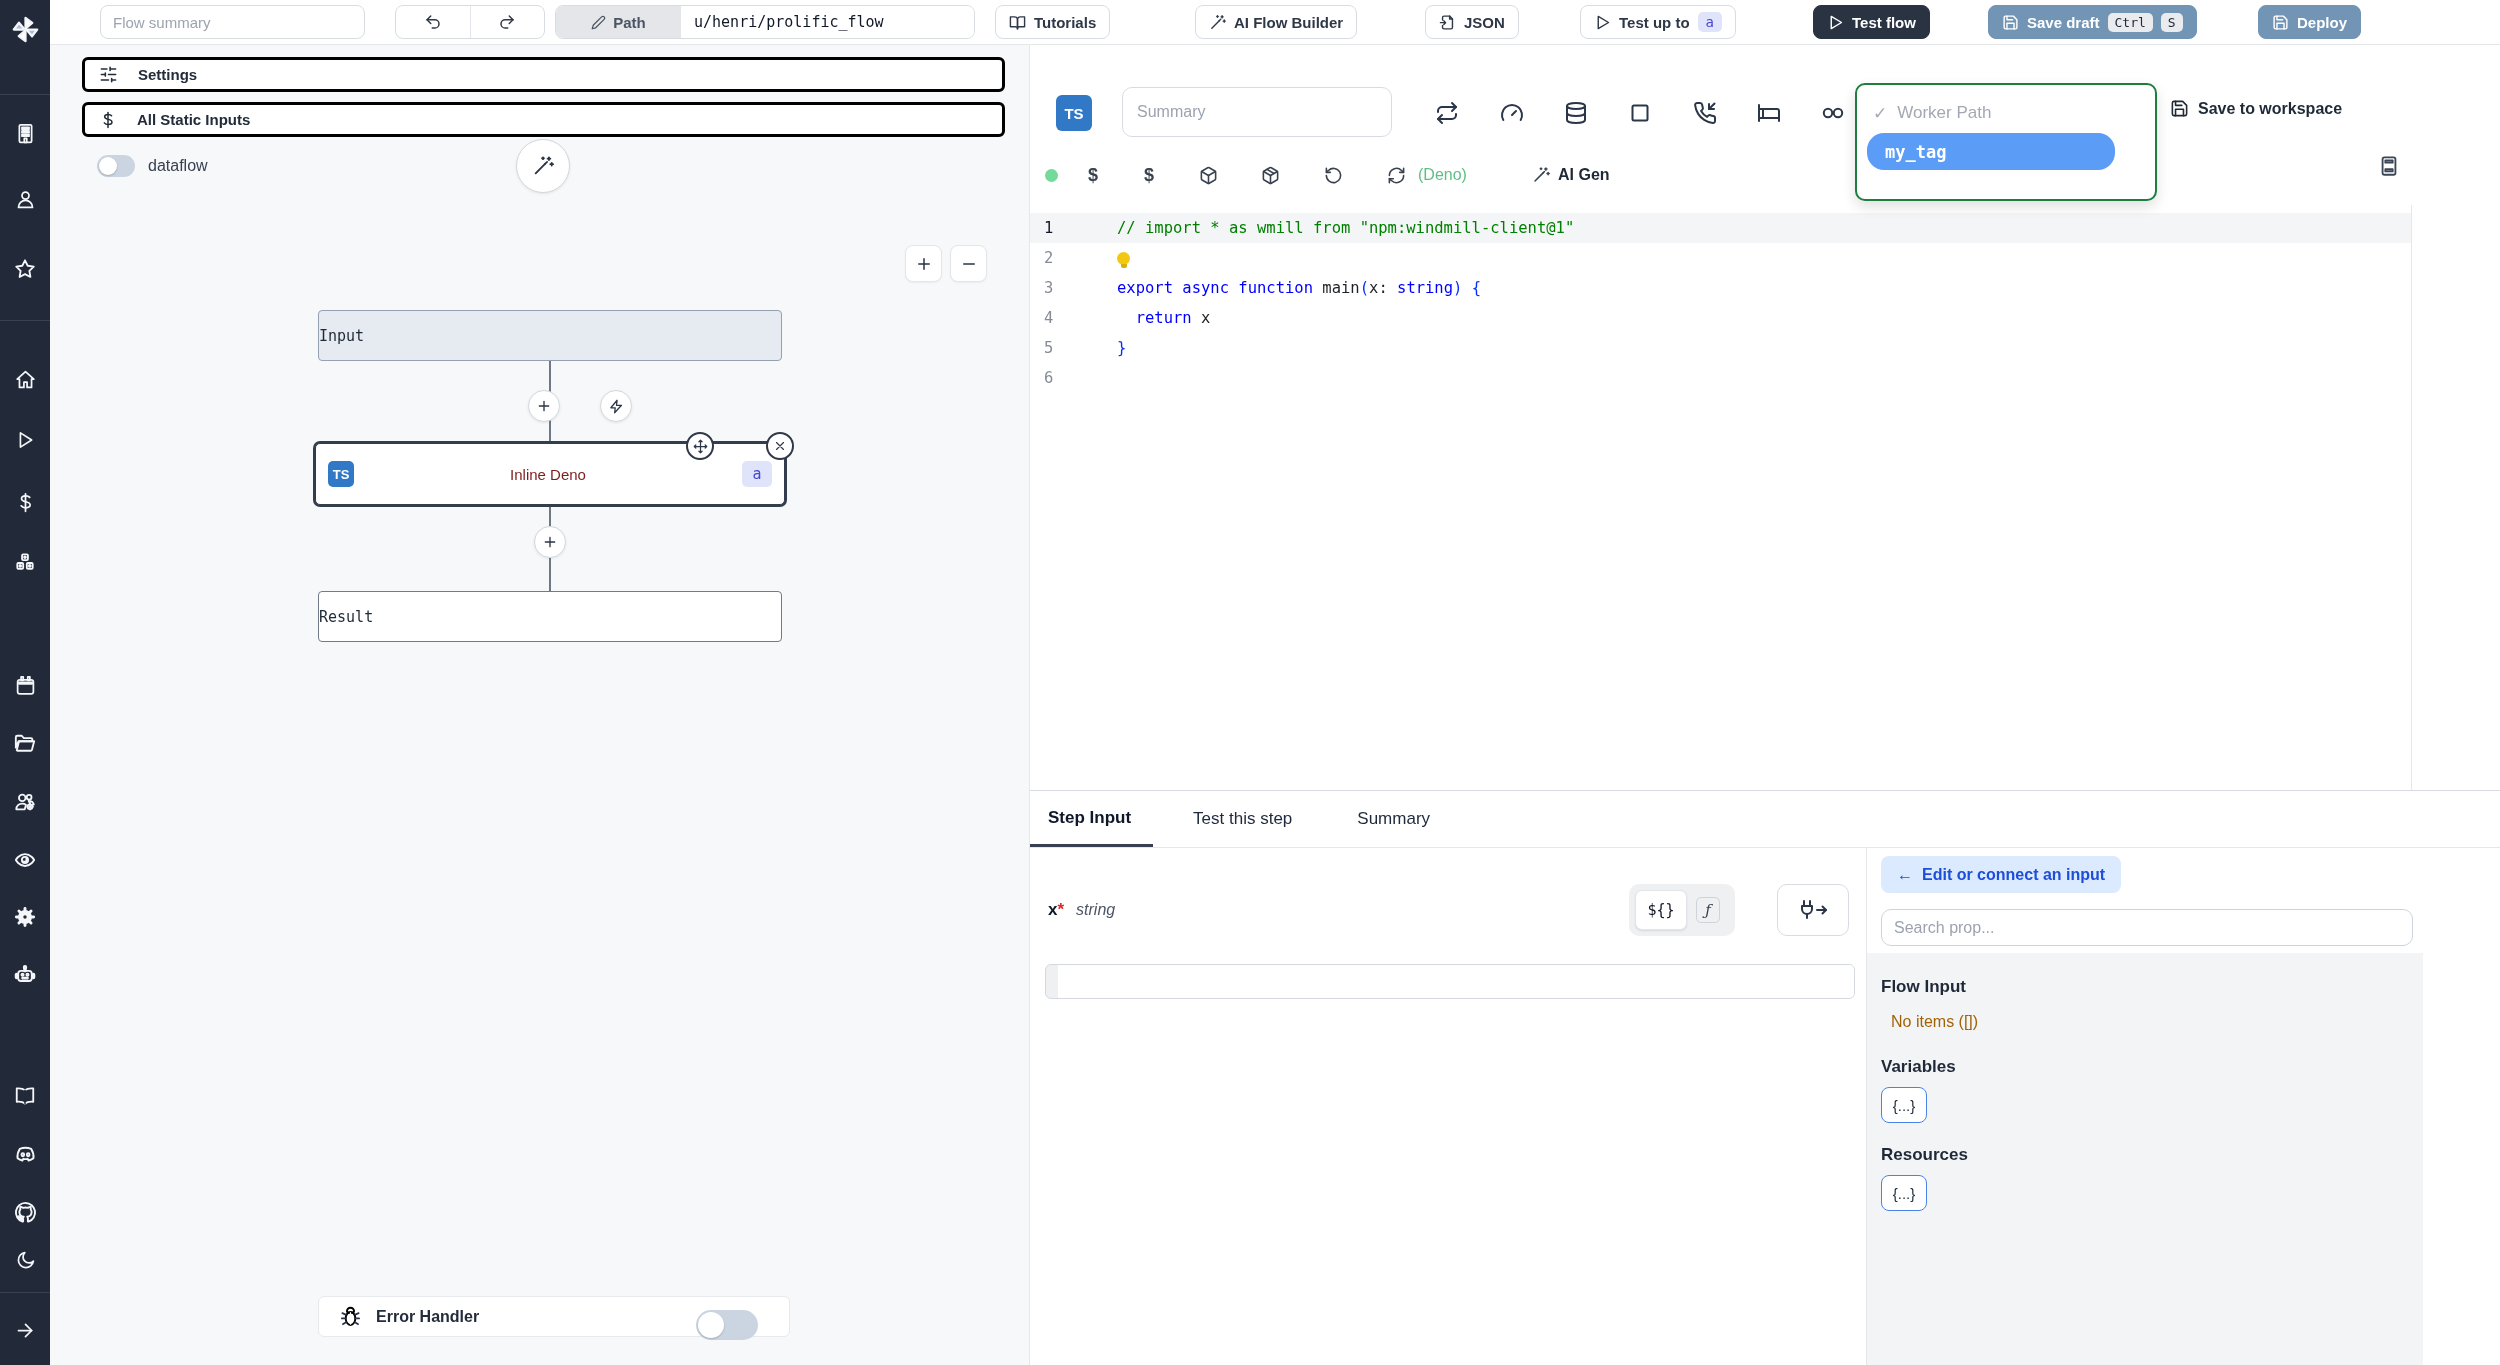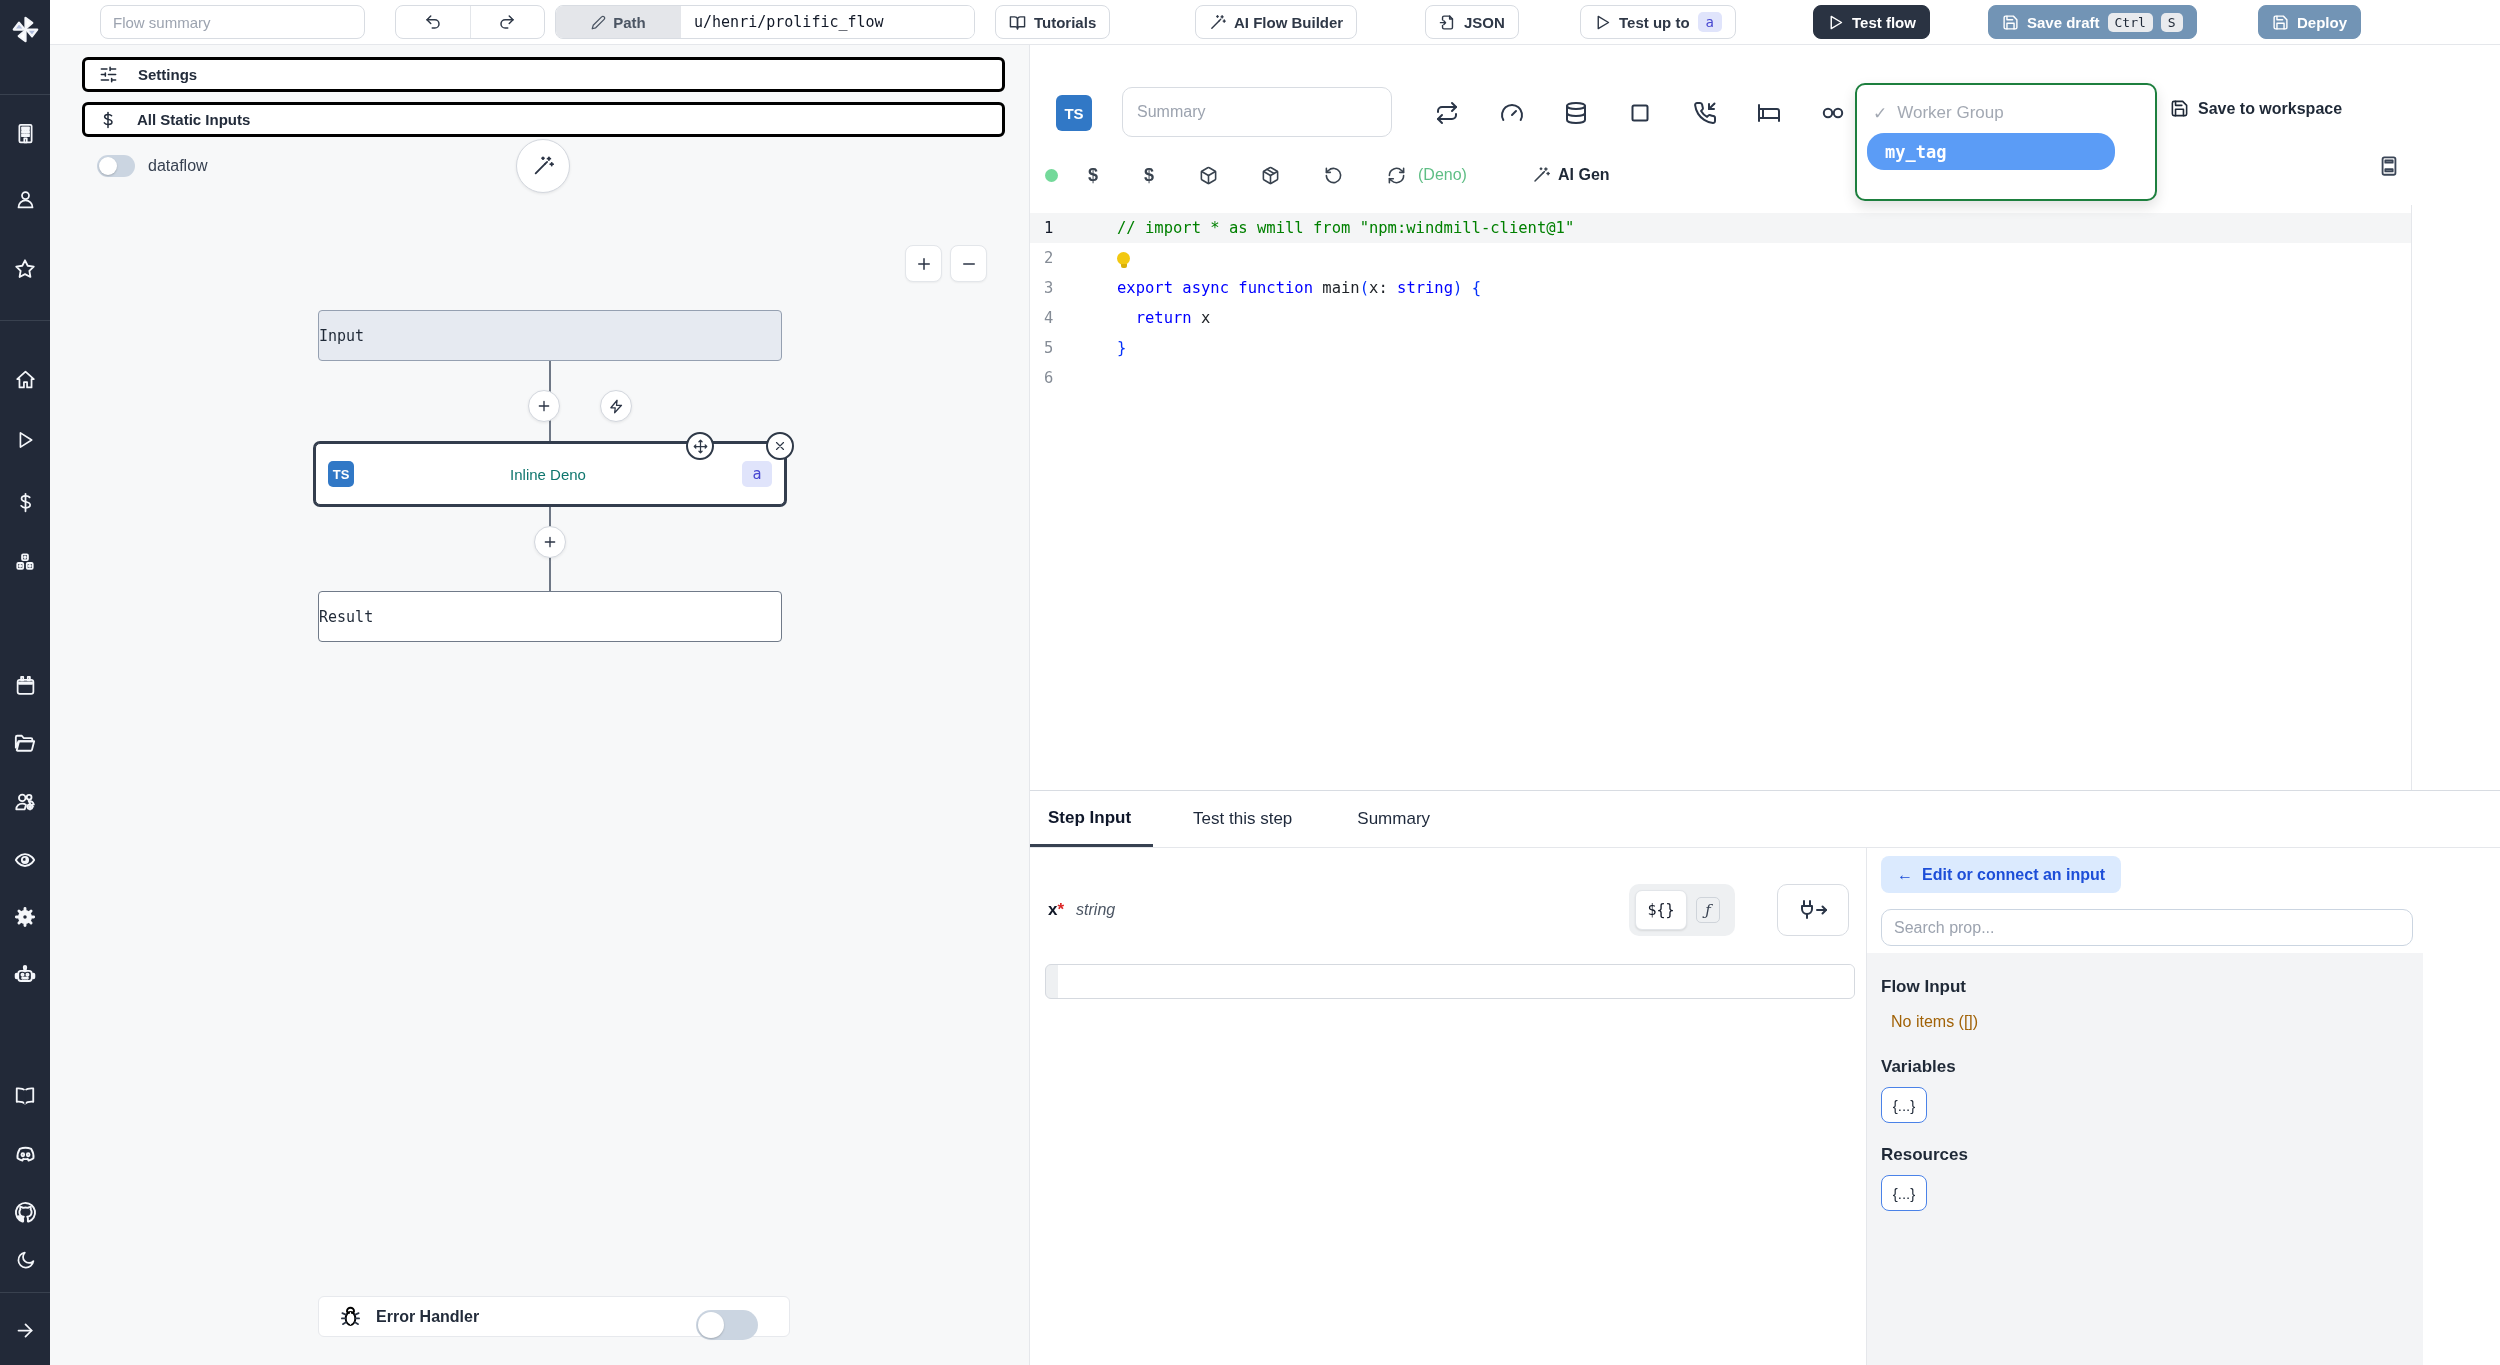--- a/index.html
+++ b/index.html
@@ -37,21 +37,21 @@
   .toggle { border-radius:999px; background:#cbd5e1; position:relative; cursor:pointer; }
   .toggle .knob { position:absolute; top:2px; left:2px; background:#fff; border-radius:50%; box-shadow:0 1px 2px rgba(0,0,0,.2); }
   .circle-btn { position:absolute; background:#fff; border:1px solid #d3d7de; border-radius:50%; display:flex; align-items:center; justify-content:center; color:#2b3445; cursor:pointer; box-shadow:0 1px 3px rgba(0,0,0,.08); }
   .zoom-btn { position:absolute; width:37px; height:37px; background:#fff; border:1px solid #e3e6ea; border-radius:8px; display:flex; align-items:center; justify-content:center; color:#2b3445; cursor:pointer; box-shadow:0 1px 2px rgba(0,0,0,.05); }
   .gline { position:absolute; width:1.5px; background:#6f7886; }
   .gnode { position:absolute; left:268px; width:464px; height:51px; border-radius:4px; display:flex; align-items:center; justify-content:flex-start; font-family:"DejaVu Sans Mono",monospace; font-size:15px; color:#1f2937; cursor:pointer; }
   .gnode.input-node { background:#e6eaf1; border:1px solid #95a0b1; }
   .gnode.result-node { background:#fff; border:1px solid #707a89; }
   .step-node { position:absolute; left:265px; top:398px; width:470px; height:62px; background:#fff; border:1px solid #333d4d; box-shadow:0 0 0 2px #333d4d; border-radius:5px; display:flex; align-items:center; padding:0 12px; cursor:pointer; }
   .ts-badge { width:26px; height:26px; background:var(--ts-badge,#3178c6); border-radius:5px; color:#fff; display:flex; align-items:center; justify-content:center; font-size:13px; font-weight:700; }
-  .step-title { flex:1; text-align:center; font-size:15px; color:#0f766e; }
+  .step-title { flex:1; text-align:center; font-size:15px; color:#7f1d1d; }
   .a-badge { min-width:30px; height:26px; background:var(--indigo-badge-bg,#e0e4fb); color:var(--indigo-badge-text,#4747d1); border-radius:5px; display:flex; align-items:center; justify-content:center; font-family:"DejaVu Sans Mono",monospace; font-size:15px; }
   .node-ctl { position:absolute; width:28px; height:28px; background:#fff; border:2px solid #2f3948; border-radius:50%; display:flex; align-items:center; justify-content:center; color:#2f3948; cursor:pointer; }
   .eh-card { position:absolute; left:268px; top:1251px; width:472px; height:41px; background:#fff; border:1px solid #e7e9ed; border-radius:6px; display:flex; align-items:center; padding:0 20px; gap:14px; cursor:pointer; }
 
   
   .editor { position:absolute; left:1030px; top:45px; width:1470px; height:745px; background:#fff; }
   .sum-input { position:absolute; left:92px; top:42px; width:270px; height:50px; border:1px solid #d8dce2; border-radius:10px; padding:0 14px; font-size:16px; }
   .ed-ic { position:absolute; top:56px; width:24px; height:24px; color:#2b3648; cursor:pointer; }
   .dropdown { position:absolute; left:825px; top:38px; width:302px; height:118px; background:#fff; border:2px solid var(--dropdown-green,#1d7f3e); border-radius:10px; box-shadow:0 6px 14px rgba(0,0,0,.12); z-index:30; padding-top:12px; }
   .dd-opt1 { display:flex; align-items:center; gap:10px; padding-left:16px; font-size:17px; color:#a3a9b3; height:32px; cursor:pointer; }
@@ -494,21 +494,21 @@
     <span class="ed-ic" style="left:791px">
         <svg class="ic" viewBox="0 0 24 24">
           <circle cx="7" cy="12" r="4.2"></circle>
           <circle cx="17" cy="12" r="4.2"></circle>
         </svg>
       </span>
 
     <div class="dropdown">
       <div class="dd-opt1">
         <span>✓</span>
-        <span>Worker Group</span>
+        <span>Worker Path</span>
       </div>
       <div class="dd-opt2 mono">my_tag</div>
     </div>
 
     <div class="stw">
       <svg class="ic" width="19" height="19" viewBox="0 0 24 24" stroke-width="2.2">
           <path d="M19 21H5a2 2 0 0 1-2-2V5a2 2 0 0 1 2-2h11l5 5v11a2 2 0 0 1-2 2z"></path>
           <path d="M17 21v-8H7v8"></path>
           <path d="M7 3v5h8"></path>
         </svg>

